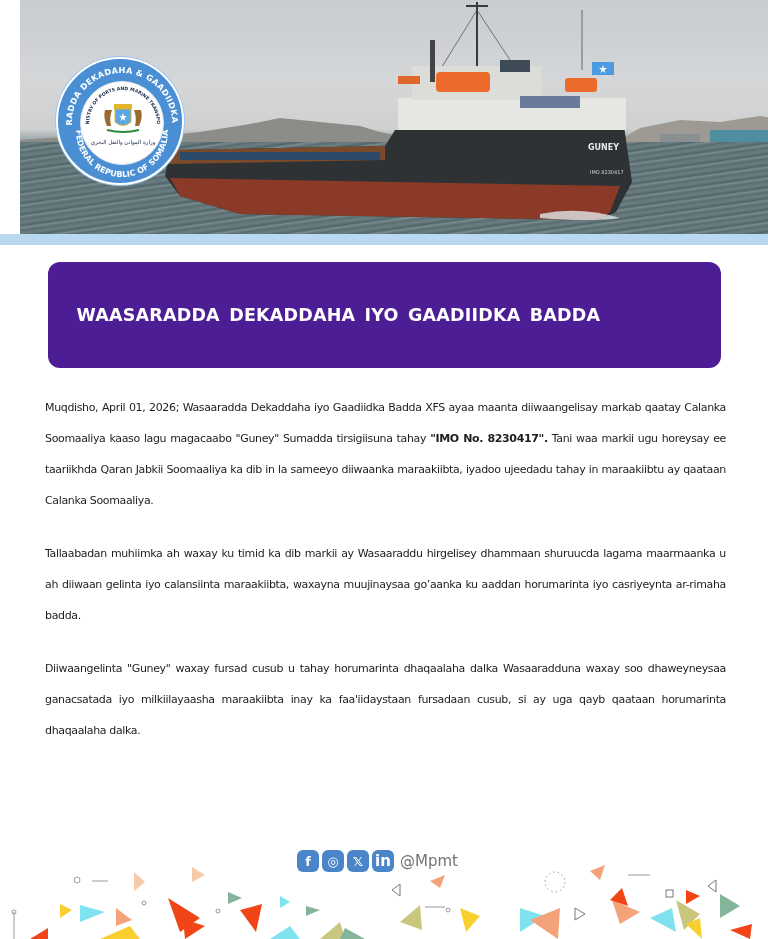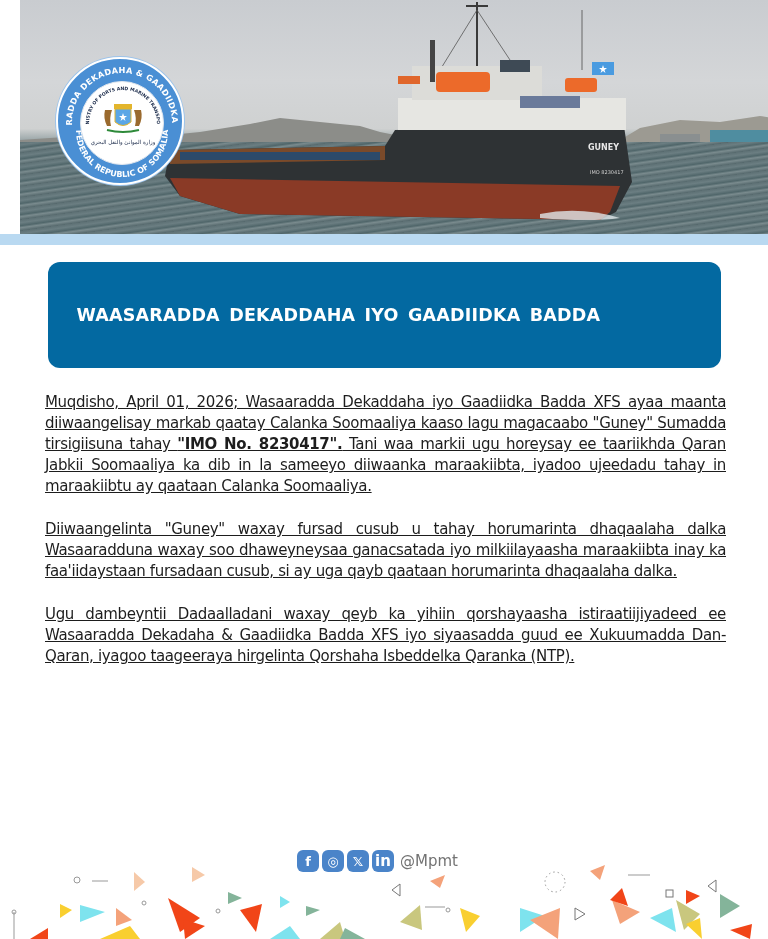--- a/index.html
+++ b/index.html
@@ -17,30 +17,30 @@
 
   
   .logo { position: absolute; left: 56px; top: 57px; width: 128px; height: 128px; border-radius: 50%;
     background: #4a8fd4; border: 2px solid #ffffff; box-shadow: 0 0 0 1px #9cc3ea; }
   .logo .inner { position: absolute; left: 22px; top: 22px; width: 84px; height: 84px; border-radius: 50%;
     background: #ffffff; border: 1px solid #e0e6ee; }
   .logo svg { position: absolute; left: 0; top: 0; }
 
   
   .banner { position: absolute; left: 48px; top: 262px; width: 673px; height: 106px; border-radius: 12px;
-    background: #0369a1; display: flex; align-items: center; justify-content: center; }
+    background: #4c1d95; display: flex; align-items: center; justify-content: center; }
   .banner h1 { color: #ffffff; font-family: "DejaVu Sans", sans-serif; font-weight: bold; font-size: 17.5px;
     line-height: 30px; text-align: justify; text-align-last: justify; width: 616px; letter-spacing: 0.2px; word-spacing: 3px; }
   .banner h1 span { display: block; }
   .banner h1 span:last-child { text-align-last: left; }
 
   
   .article { position: absolute; left: 45px; top: 392px; width: 681px; }
-  .article p { font-family: "DejaVu Sans", sans-serif; font-size: 15px; line-height: 21px; color: #1d1d1d;
-    text-align: justify; margin-bottom: 22px; letter-spacing: -0.35px; text-decoration: underline; }
+  .article p { font-family: "DejaVu Sans", sans-serif; font-size: 11px; line-height: 31px; color: #1d1d1d;
+    text-align: justify; margin-bottom: 22px; letter-spacing: -0.35px; }
   .article p b { font-weight: bold; }
 
   
   .social { position: absolute; left: 297px; top: 848px; height: 26px; display: flex; align-items: center; gap: 3px; }
   .social .ico { width: 22px; height: 22px; border-radius: 6px; background: #4a84c9; display: flex; align-items: center;
     justify-content: center; color: #ffffff; font-weight: bold; font-size: 13px; font-family: "DejaVu Sans", sans-serif; }
   .social .handle { color: #737373; font-family: "DejaVu Sans", sans-serif; font-size: 15px; margin-left: 3px; }
 
   
   .confetti { position: absolute; left: 0; top: 860px; width: 768px; height: 79px; }
@@ -126,22 +126,22 @@
 </div>
 
 <div class="banner">
   <h1>
     <span>WAASARADDA DEKADDAHA IYO GAADIIDKA BADDA</span>
   </h1>
 </div>
 
 <div class="article">
   <p><span>Muqdisho, April 01, 2026; Wasaaradda Dekaddaha iyo Gaadiidka Badda XFS ayaa maanta diiwaangelisay markab qaatay Calanka Soomaaliya  kaaso lagu magacaabo "Guney" Sumadda tirsigiisuna tahay </span><b>"IMO No. 8230417".</b><span> Tani waa markii ugu horeysay ee taariikhda Qaran Jabkii Soomaaliya ka dib in la  sameeyo diiwaanka maraakiibta, iyadoo ujeedadu tahay in maraakiibtu ay qaataan Calanka Soomaaliya.</span></p>
+  <p>Tallaabadan muhiimka ah waxay ku timid ka dib markii ay Wasaaraddu hirgelisey dhammaan shuruucda lagama maarmaanka u ah diiwaan gelinta  iyo calansiinta maraakiibta, waxayna muujinaysaa go’aanka ku aaddan horumarinta iyo casriyeynta ar-rimaha badda.</p>
   <p>Diiwaangelinta "Guney" waxay fursad cusub u tahay horumarinta dhaqaalaha dalka Wasaaradduna waxay soo dhaweyneysaa ganacsatada iyo milkiilayaasha maraakiibta inay ka faa'iidaystaan fursadaan cusub, si ay uga qayb qaataan horumarinta dhaqaalaha dalka.</p>
-  <p>Ugu dambeyntii Dadaalladani waxay qeyb ka yihiin qorshayaasha istiraatiijiyadeed ee Wasaaradda Dekadaha &amp; Gaadiidka Badda XFS  iyo siyaasadda guud ee Xukuumadda Dan-Qaran, iyagoo taageeraya hirgelinta Qorshaha Isbeddelka Qaranka (NTP).</p>
 </div>
 
 <div class="social">
   <span class="ico">f</span>
   <span class="ico">◎</span>
   <span class="ico">𝕏</span>
   <span class="ico" style="font-size:15px">in</span>
   <span class="handle">@Mpmt</span>
 </div>
 

